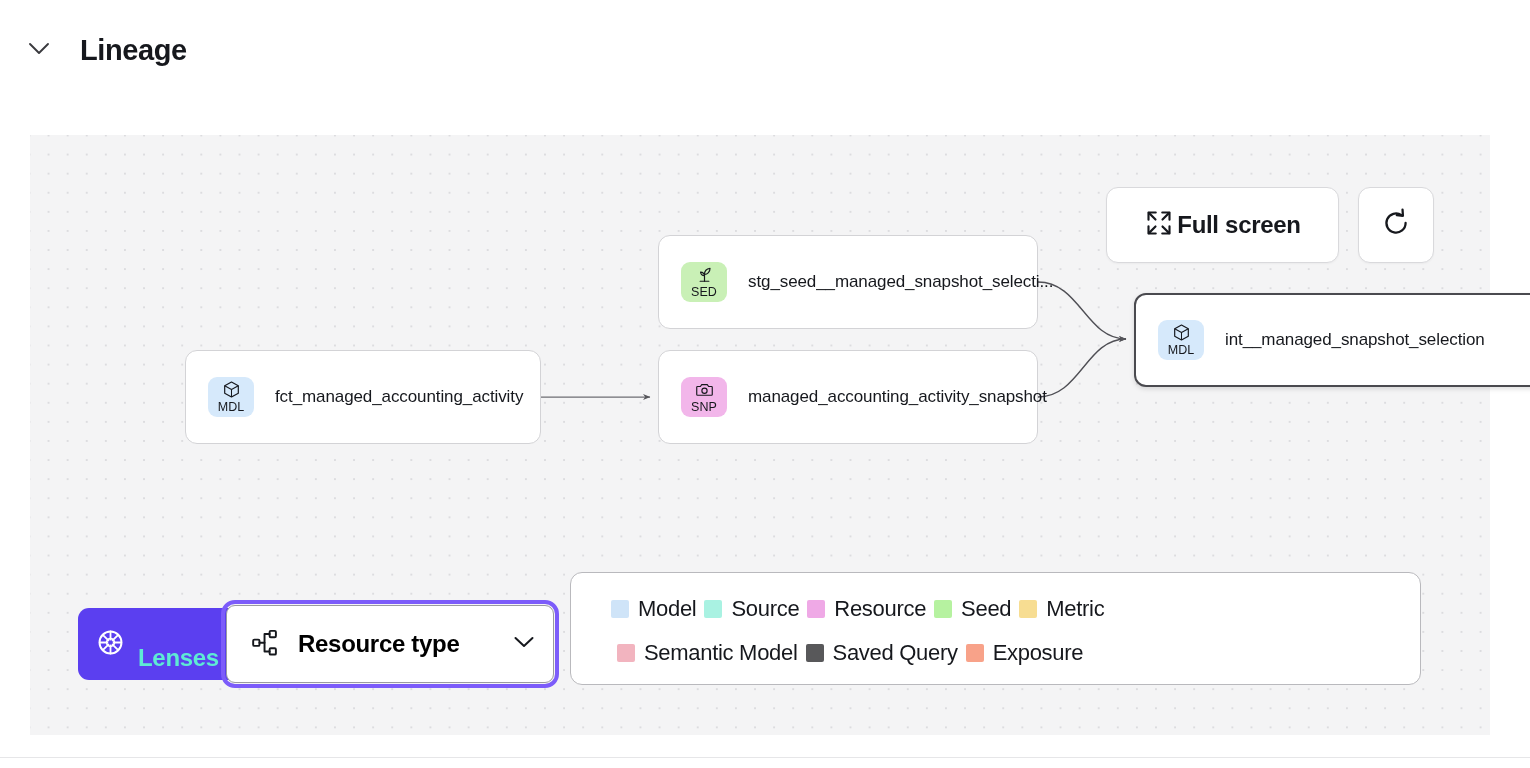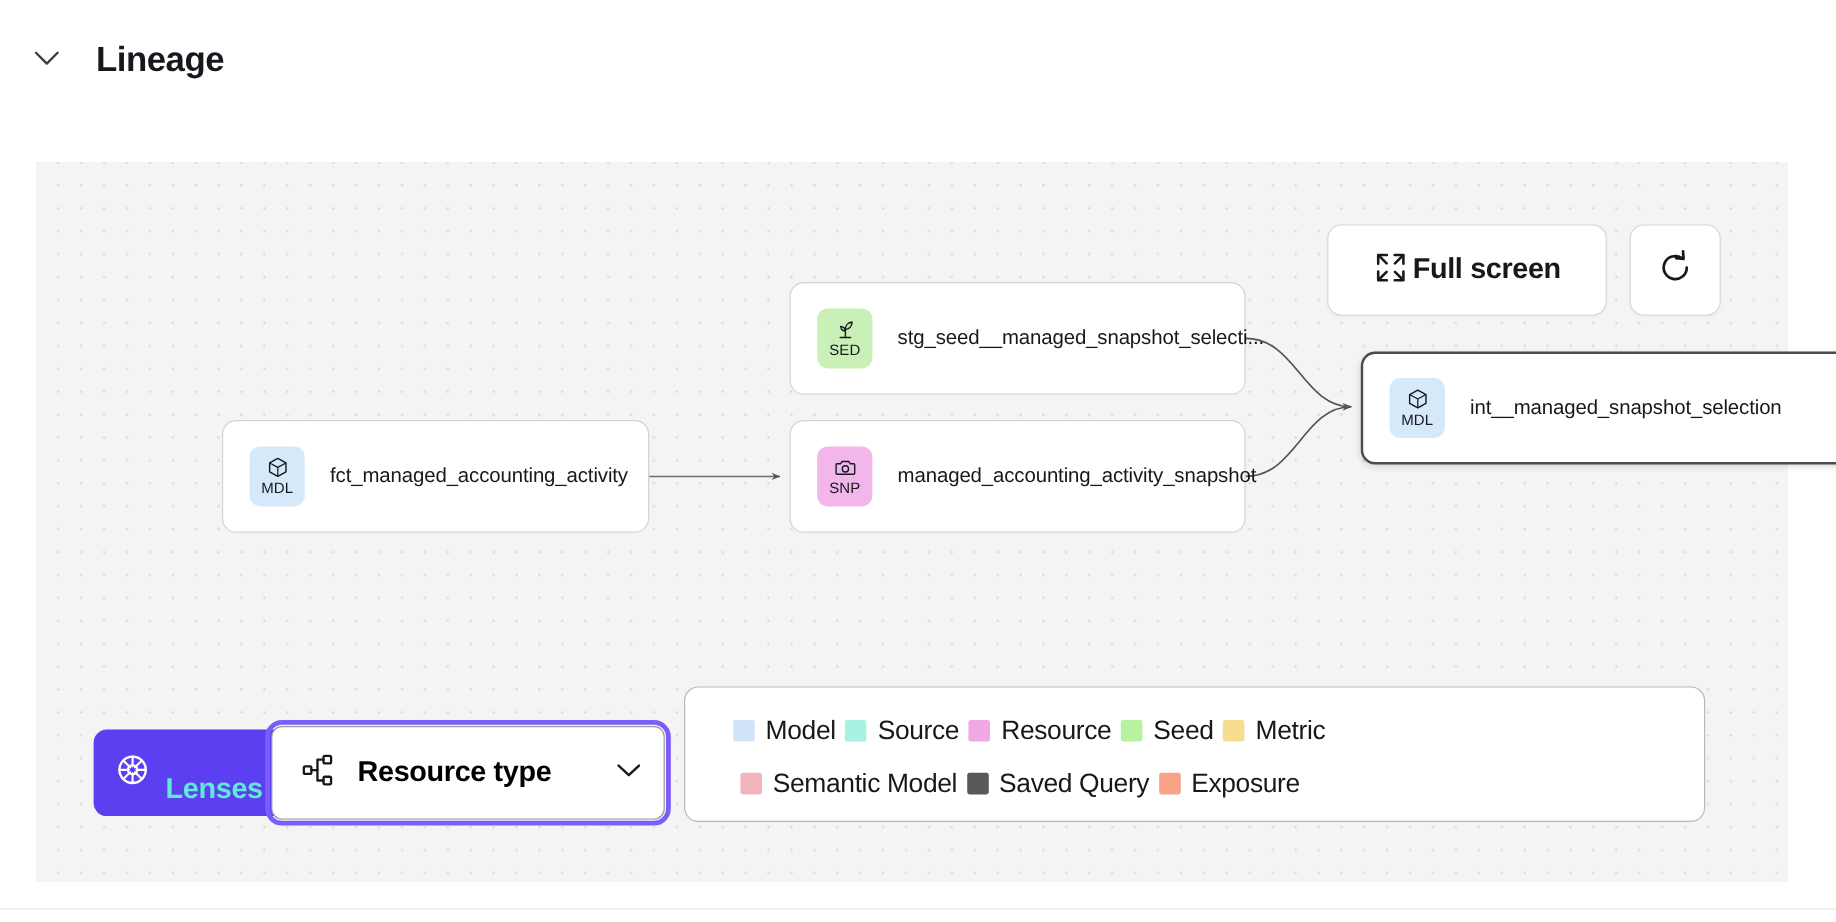--- a/index.html
+++ b/index.html
@@ -65,21 +65,21 @@
     display: flex;
     align-items: center;
     padding-left: 22px;
     cursor: pointer;
   }
   .graph-node.selected {
     border: 2px solid #4a4a4f;
     box-shadow: 0 2px 5px rgba(0,0,0,0.13);
   }
   .node-badge {
-    width: 46px; height: 50px;
+    width: 46px; height: 40px;
     border-radius: 9px;
     display: flex;
     flex-direction: column;
     align-items: center;
     justify-content: center;
     flex: 0 0 auto;
     gap: 0px;
   }
   .node-badge svg { display: block; }
   .node-badge-code {

